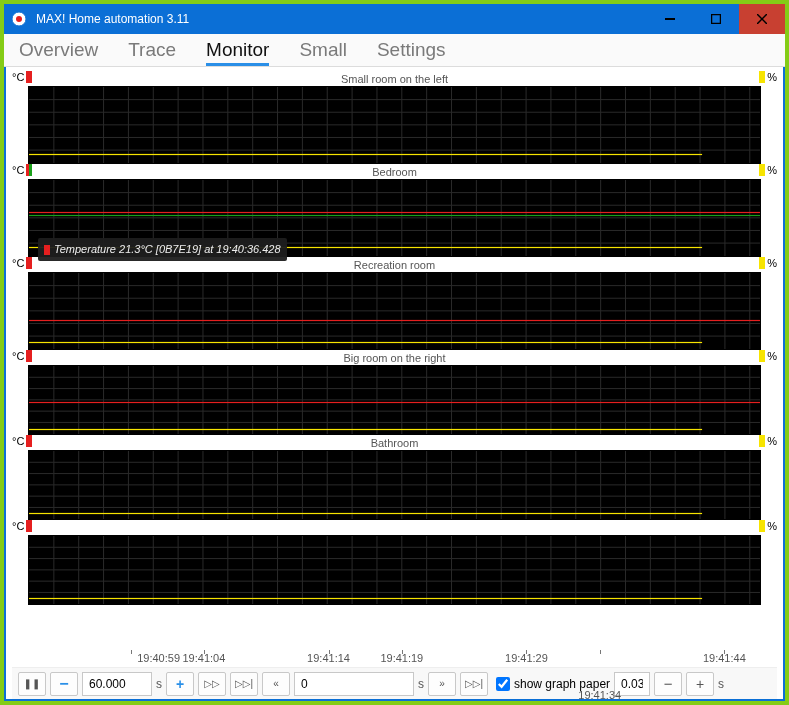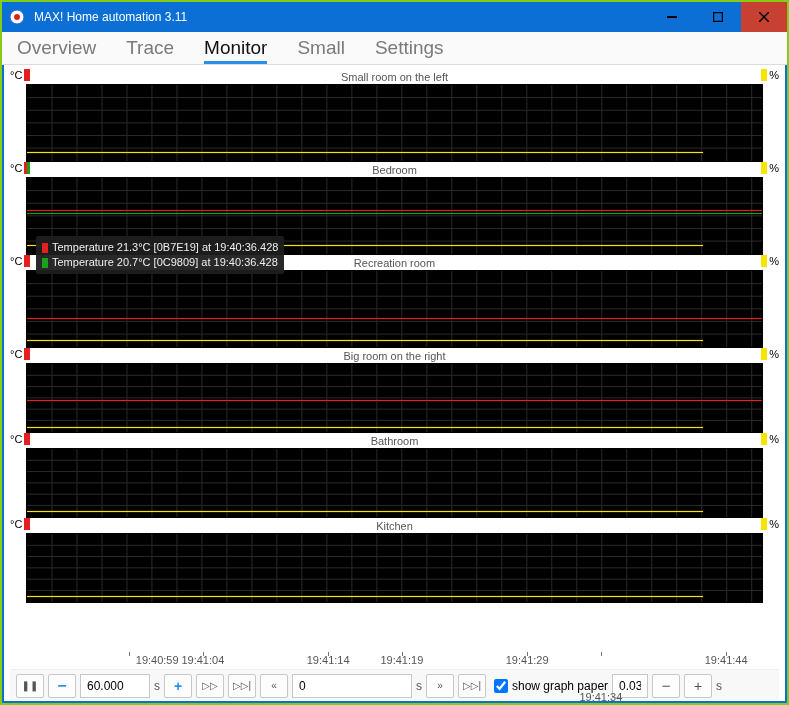--- a/index.html
+++ b/index.html
@@ -1,17 +1,17 @@
 <!DOCTYPE html>
 <html><head>
 <meta charset="utf-8">
 <style>
   * { box-sizing: border-box; margin: 0; padding: 0; }
   html, body { width: 789px; height: 705px; font-family: "Segoe UI", Tahoma, sans-serif; font-size: 12px; background: #fff; overflow: hidden; }
-  .window { width: 789px; height: 705px; border: 2px solid #84cc16; background: #fff; display: flex; flex-direction: column; }
+  .window { width: 789px; height: 705px; border: 4px solid #84cc16; background: #fff; display: flex; flex-direction: column; }
   .titlebar { height: 30px; background: #0b6fd6; display: flex; align-items: center; color: #fff; }
   .titlebar .icon-box { width: 30px; display: flex; align-items: center; justify-content: center; }
   .titlebar .title { flex: 1; font-size: 12px; padding-left: 2px; }
   .win-btns { display: flex; height: 100%; }
   .win-btn { width: 46px; height: 100%; display: flex; align-items: center; justify-content: center; background: #0b6fd6; }
   .win-btn.close { background: #c84031; }
   .tabbar { height: 33px; background: #fafafa; border-bottom: 1px solid #dcdcdc; display: flex; align-items: flex-end; padding-left: 15px; gap: 30px; }
   .tab { height: 33px; line-height: 33px; color: #7a7a7a; cursor: pointer; font-size: 19px; }
   .tab.active { color: #111; border-bottom: 3px solid #2a8fe7; font-weight: 400; }
   .content { flex: 1; border: 2px solid #0b6fd6; border-top: 0; background: #fff; padding: 4px 6px 0 6px; overflow: hidden; display: flex; flex-direction: column; }
@@ -28,21 +28,21 @@
   .plot { position: relative; background: #000; border: 1px solid #000; height: 78px; margin: 0 16px; overflow: hidden; }
   .plot.short { height: 70px; }
   .plot .grid line { stroke: #2a2a2a; stroke-width: 1; }
   .xaxis { display: flex; position: relative; height: 16px; margin: 0 16px; color: #555; font-size: 11px; }
   .xaxis .xtick { position: absolute; transform: translateX(-50%); top: 1px; }
   .xaxis .xtickmark { position: absolute; top: -1px; width: 1px; height: 4px; background: #777; }
   .series { position: absolute; left: 0; right: 0; height: 1px; }
   .series.red { background: #e51f1f; box-shadow: 0 0 1px #e51f1f; }
   .series.green { background: #1aa01a; box-shadow: 0 0 1px #1aa01a; }
   .series.yellow { background: #f7e400; box-shadow: 0 0 1px #f7e400; }
-  .tooltip { position: absolute; background: rgba(30,30,30,0.95); color: #eee; font-size: 11px; padding: 4px 6px; border-radius: 2px; line-height: 15px; z-index: 10; white-space: nowrap; }
+  .tooltip { position: absolute; background: rgba(30,30,30,0.95); color: #eee; font-size: 11px; padding: 4px 6px; border-radius: 2px; line-height: 15px; z-index: 10; white-space: nowrap; font-style: italic; }
   .tooltip .mk { display: inline-block; width: 6px; height: 10px; margin-right: 4px; vertical-align: middle; }
   .toolbar { height: 32px; background: #f8f8f8; display: flex; align-items: center; padding: 0 6px; gap: 4px; border-top: 1px solid #eee; }
   .tb-btn { width: 28px; height: 24px; border: 1px solid #c8c8c8; background: #fdfdfd; border-radius: 2px; display: flex; align-items: center; justify-content: center; font-size: 10px; color: #555; cursor: pointer; }
   .tb-input { height: 24px; border: 1px solid #c8c8c8; background: #fff; padding: 0 6px; font-size: 12px; }
   .tb-input.w70 { width: 70px; }
   .tb-input.w120 { width: 120px; }
   .tb-input.w58 { width: 36px; }
   .tb-label { color: #555; font-size: 12px; }
   .chk { display: flex; align-items: center; gap: 4px; margin-left: 4px; }
   .chk input { width: 14px; height: 14px; }
@@ -193,21 +193,20 @@
                 <line y1="66.4%" y2="66.4%" x1="0" x2="100%"></line>
                 <line y1="83%" y2="83%" x1="0" x2="100%"></line>
               </g>
             </svg>
             <div class="series red" style="bottom: 57%;"></div>
             <div class="series green" style="bottom: 53%;"></div>
             <div class="series yellow" style="bottom: 11%; right: 8%;"></div>
           </div>
           <div class="tooltip" style="left: 26px; top: 74px;">
             <div><span class="mk" style="background: rgb(229, 31, 31);"></span><span>Temperature 21.3°C [0B7E19] at 19:40:36.428</span></div>
-            <div><span class="mk" style="background: rgb(26, 160, 26);"></span><span>Temperature 20.7°C [0C9809] at 19:40:36.428</span></div>
           </div>
         </div>
         <div class="chart-row" style="position: relative;">
           <div class="chart-header">
             <div class="ylabel-l">
               <span>°C</span>
               <span class="marker red"></span>
             </div>
             <div class="title">Recreation room</div>
             <div class="ylabel-r">
@@ -366,21 +365,20 @@
             </svg>
             <div class="series yellow" style="bottom: 7%; right: 8%;"></div>
           </div>
         </div>
         <div class="chart-row" style="position: relative;">
           <div class="chart-header">
             <div class="ylabel-l">
               <span>°C</span>
               <span class="marker red"></span>
             </div>
-            <div class="title">Kitchen</div>
             <div class="ylabel-r">
               <span class="marker yellow"></span>
               <span>%</span>
             </div>
           </div>
           <div class="plot short">
             <svg width="100%" height="100%" style="position: absolute;">
               <g class="grid">
                 <line x1="3.4%" x2="3.4%" y1="0" y2="100%"></line>
                 <line x1="6.8%" x2="6.8%" y1="0" y2="100%"></line>

